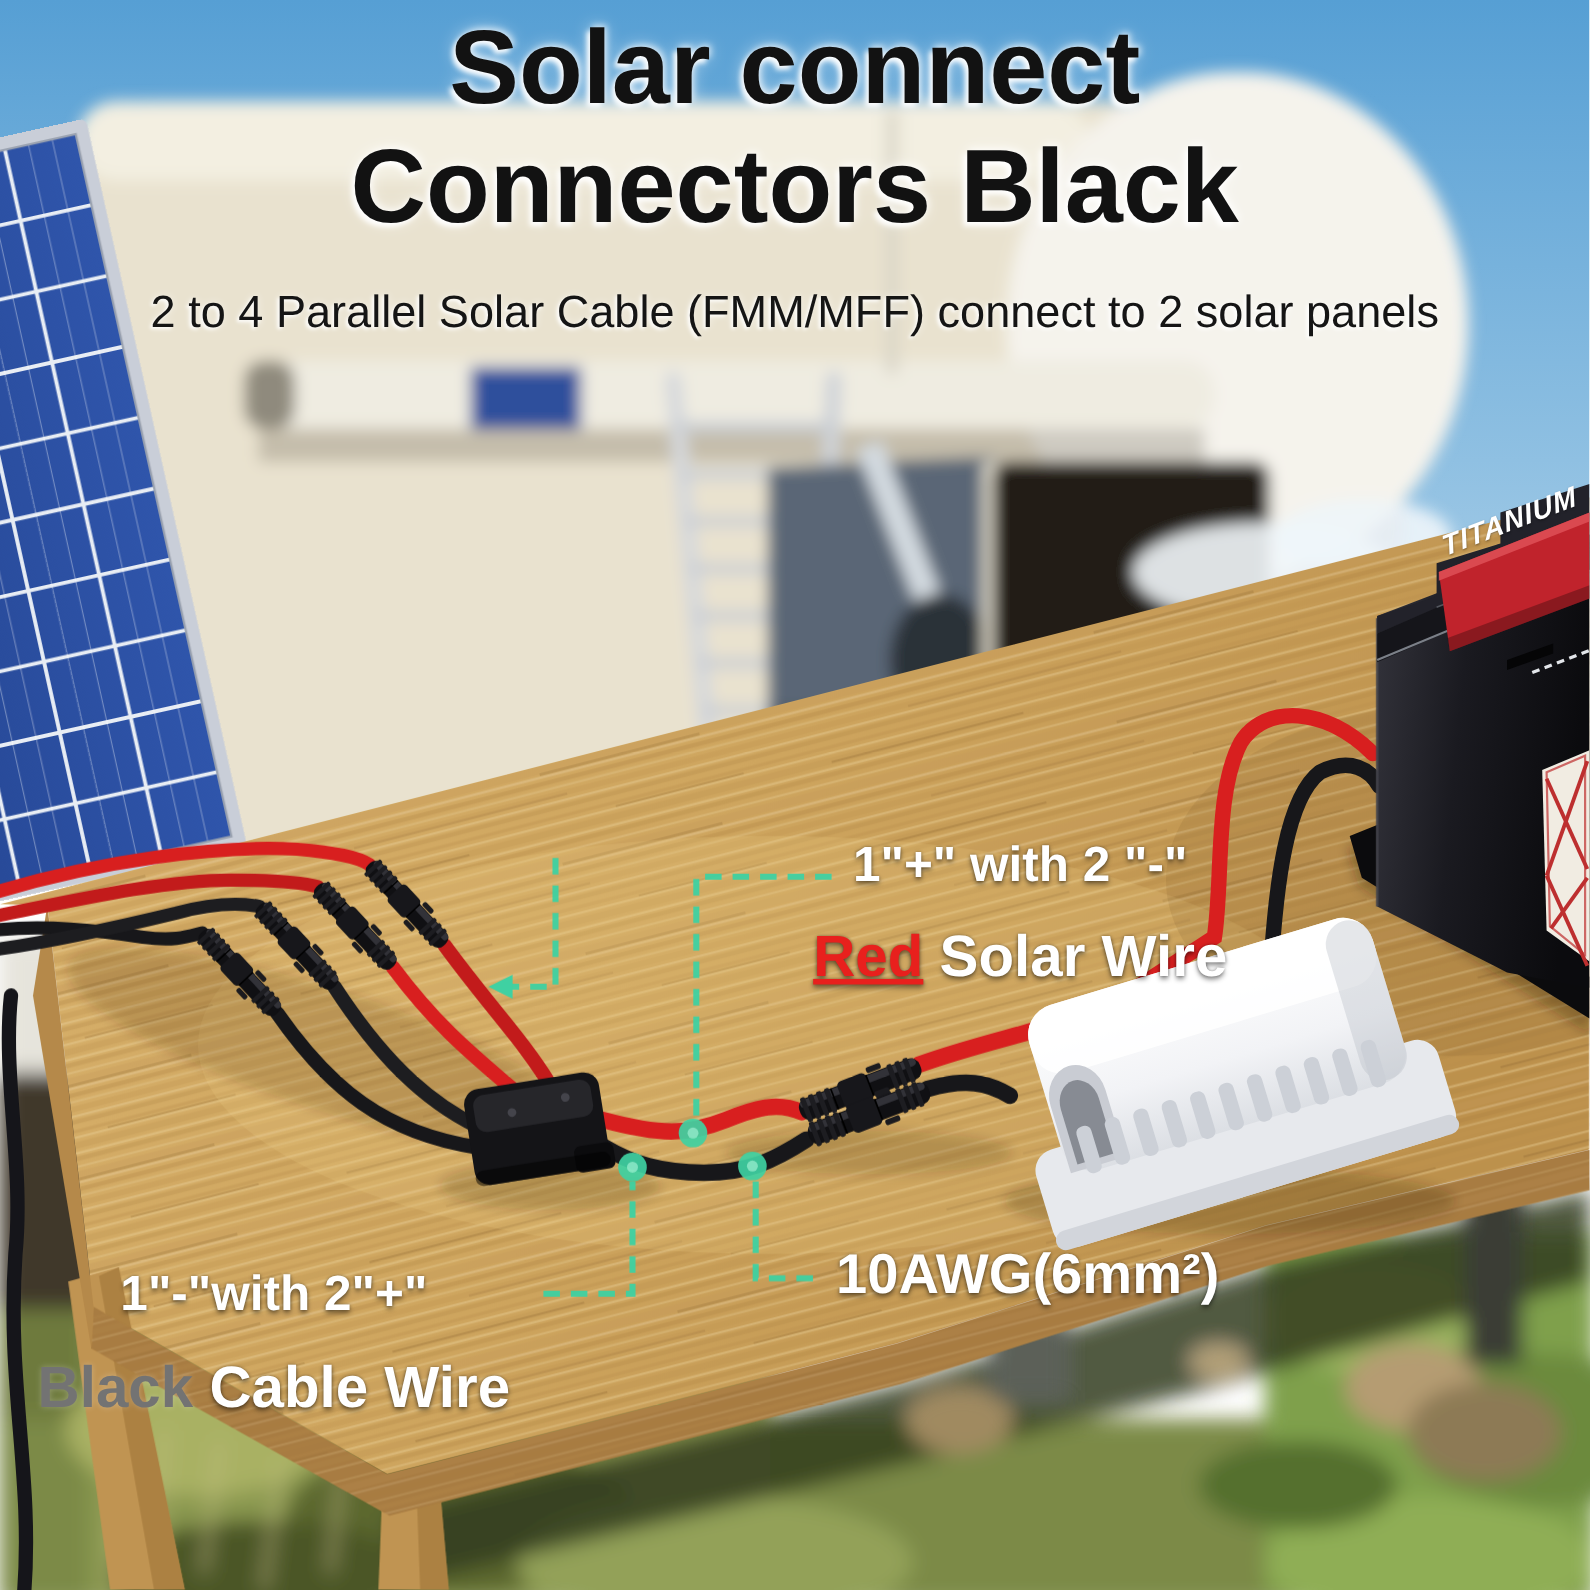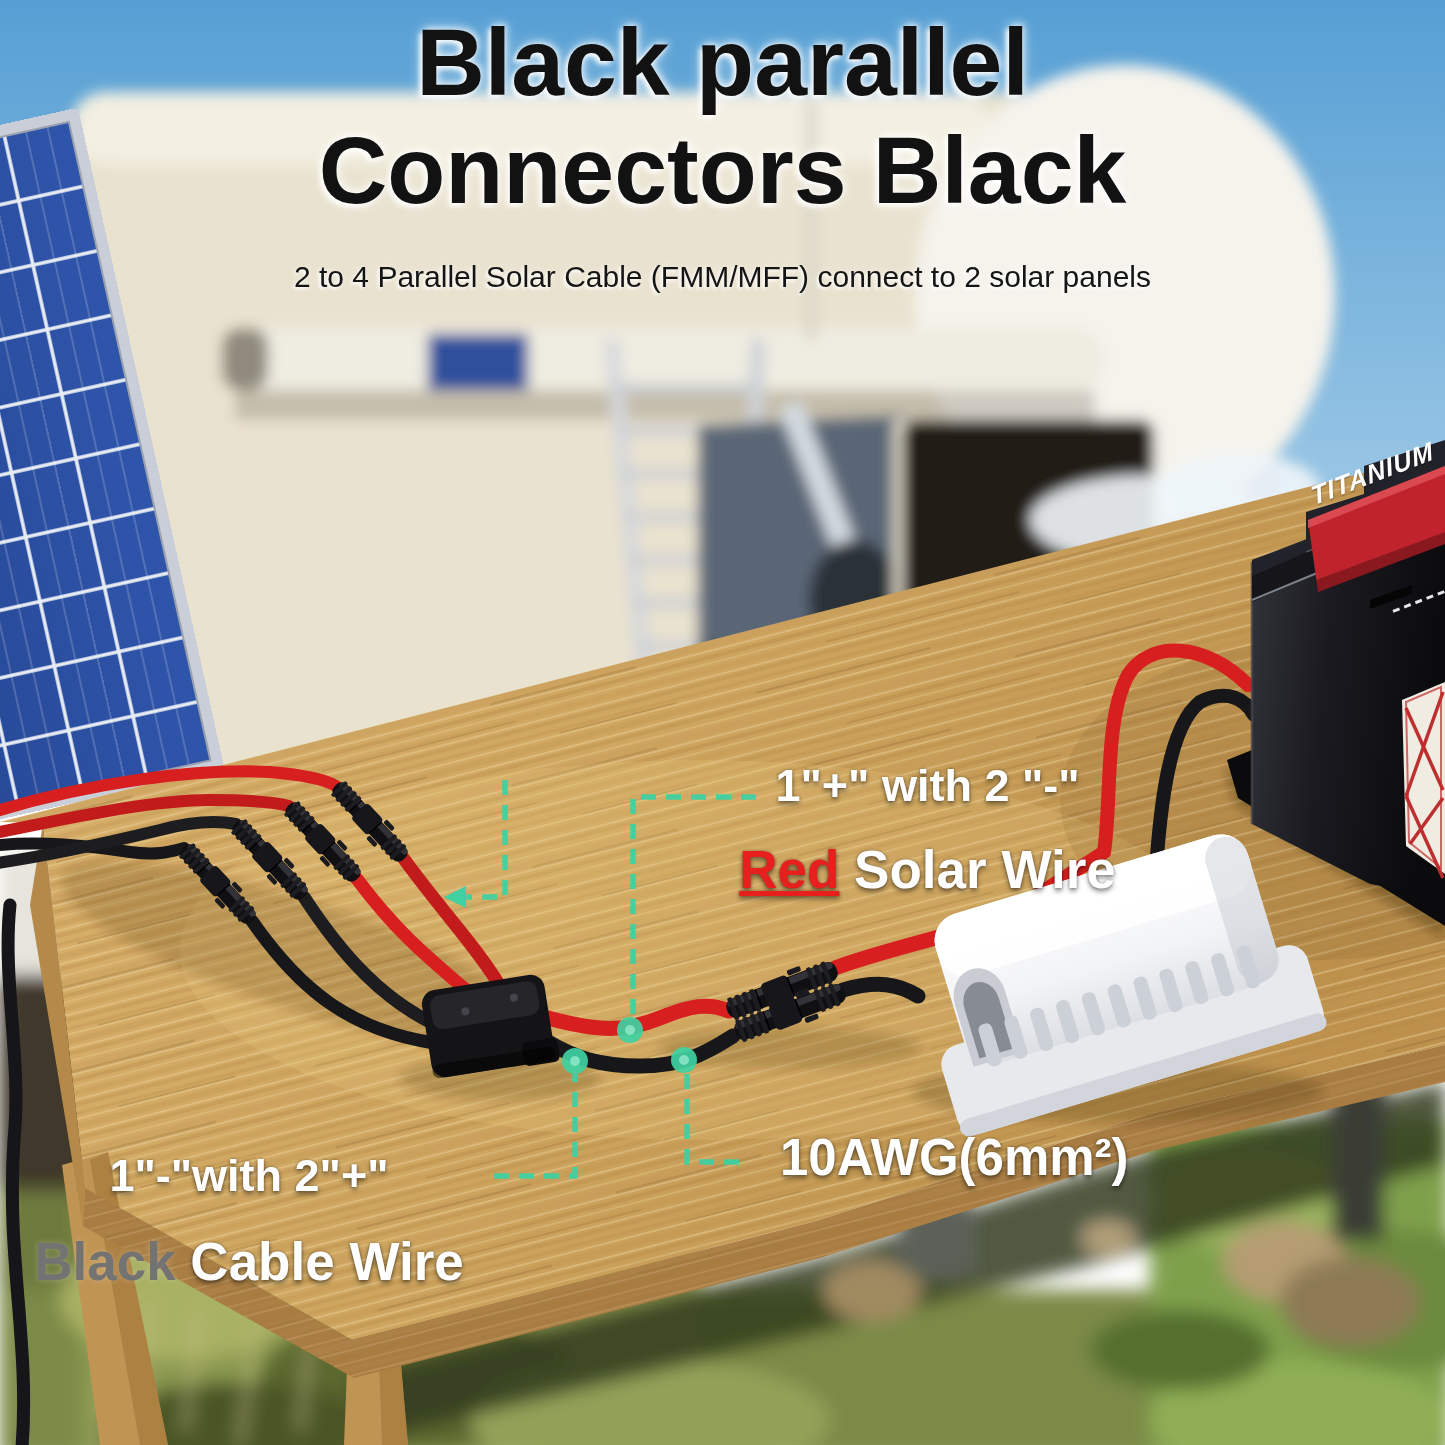--- a/index.html
+++ b/index.html
@@ -3,32 +3,32 @@
 <meta charset="utf-8">
 <style>
   html,body{margin:0;padding:0;background:#fff;}
   .stage{position:relative;width:1445px;height:1445px;overflow:hidden;
          font-family:"Liberation Sans",sans-serif;}
   .stage svg{position:absolute;left:0;top:0;}
   .txt{position:absolute;z-index:10;}
   .title{left:0;top:8px;width:100%;text-align:center;font-size:95px;font-weight:700;
          color:#121212;line-height:1.14;letter-spacing:0px;
          text-shadow:-3px 3px 5px rgba(255,255,255,.95), 2px -2px 6px rgba(255,255,255,.65), 0 0 16px rgba(255,255,255,.55);}
-  .subtitle{left:0;top:260px;width:100%;text-align:center;font-size:30px;font-weight:400;
+  .subtitle{left:0;top:260px;width:100%;text-align:center;font-size:41px;font-weight:400;
          color:#151515;text-shadow:-2px 2px 3px rgba(255,255,255,.9),0 0 8px rgba(255,255,255,.6);}
   .lbl{color:#fff;font-weight:700;white-space:pre;
        text-shadow:0 3px 5px rgba(0,0,0,.45),0 0 3px rgba(0,0,0,.35);}
   .lbl-12awg{left:312px;top:704px;font-size:51px;}
   .lbl-red{left:700px;top:728px;width:455px;text-align:center;line-height:1.05;}
   .lbl-red .l1{font-size:45px;}
   .lbl-red .l2{font-size:53px;}
   .lbl-black{left:14px;top:1118px;width:470px;text-align:center;line-height:1.06;}
   .lbl-black .l1{font-size:45px;}
   .lbl-black .l2{font-size:53px;}
-  .lbl-10awg{left:760px;top:1128px;font-size:51px;margin-left:20px;}
+  .lbl-10awg{left:760px;top:1128px;font-size:51px;}
   .hl-red{color:#e8201d;text-decoration:underline;}
   .hl-black{color:#737373;text-shadow:0 0 6px rgba(255,255,255,.25);}
   .battery-brand{left:1308px;top:482px;font-size:26px;font-style:italic;font-weight:800;
        color:#ffffff;transform:rotate(-21deg) skewX(-8deg);transform-origin:left top;
        letter-spacing:1px;white-space:nowrap;text-shadow:0 1px 2px rgba(0,0,0,.4);}
 </style>
 </head>
 <body>
 
 <div class="stage">
@@ -341,21 +341,21 @@
     <circle cx="630" cy="1030" r="13" fill="#3fd1a2" opacity=".92"></circle>
     <circle cx="630" cy="1030" r="5" fill="#9ef0d2" opacity=".7"></circle>
     <circle cx="575" cy="1061" r="13" fill="#3fd1a2" opacity=".92"></circle>
     <circle cx="575" cy="1061" r="5" fill="#9ef0d2" opacity=".7"></circle>
     <circle cx="684" cy="1060" r="13" fill="#3fd1a2" opacity=".92"></circle>
     <circle cx="684" cy="1060" r="5" fill="#9ef0d2" opacity=".7"></circle>
   </g>
 </svg>
 
   <div class="txt title">
-    <div>Black parallel</div>
+    <div>Solar connect</div>
     <div>Connectors Black</div>
   </div>
   <div class="txt subtitle">2 to 4 Parallel Solar Cable (FMM/MFF) connect to 2 solar panels</div>
 
 
   <div class="txt lbl lbl-red">
     <div class="l1">1"+" with 2 "-"</div>
     <div class="l2"><span class="hl-red">Red</span><span> Solar Wire</span></div>
   </div>
 

